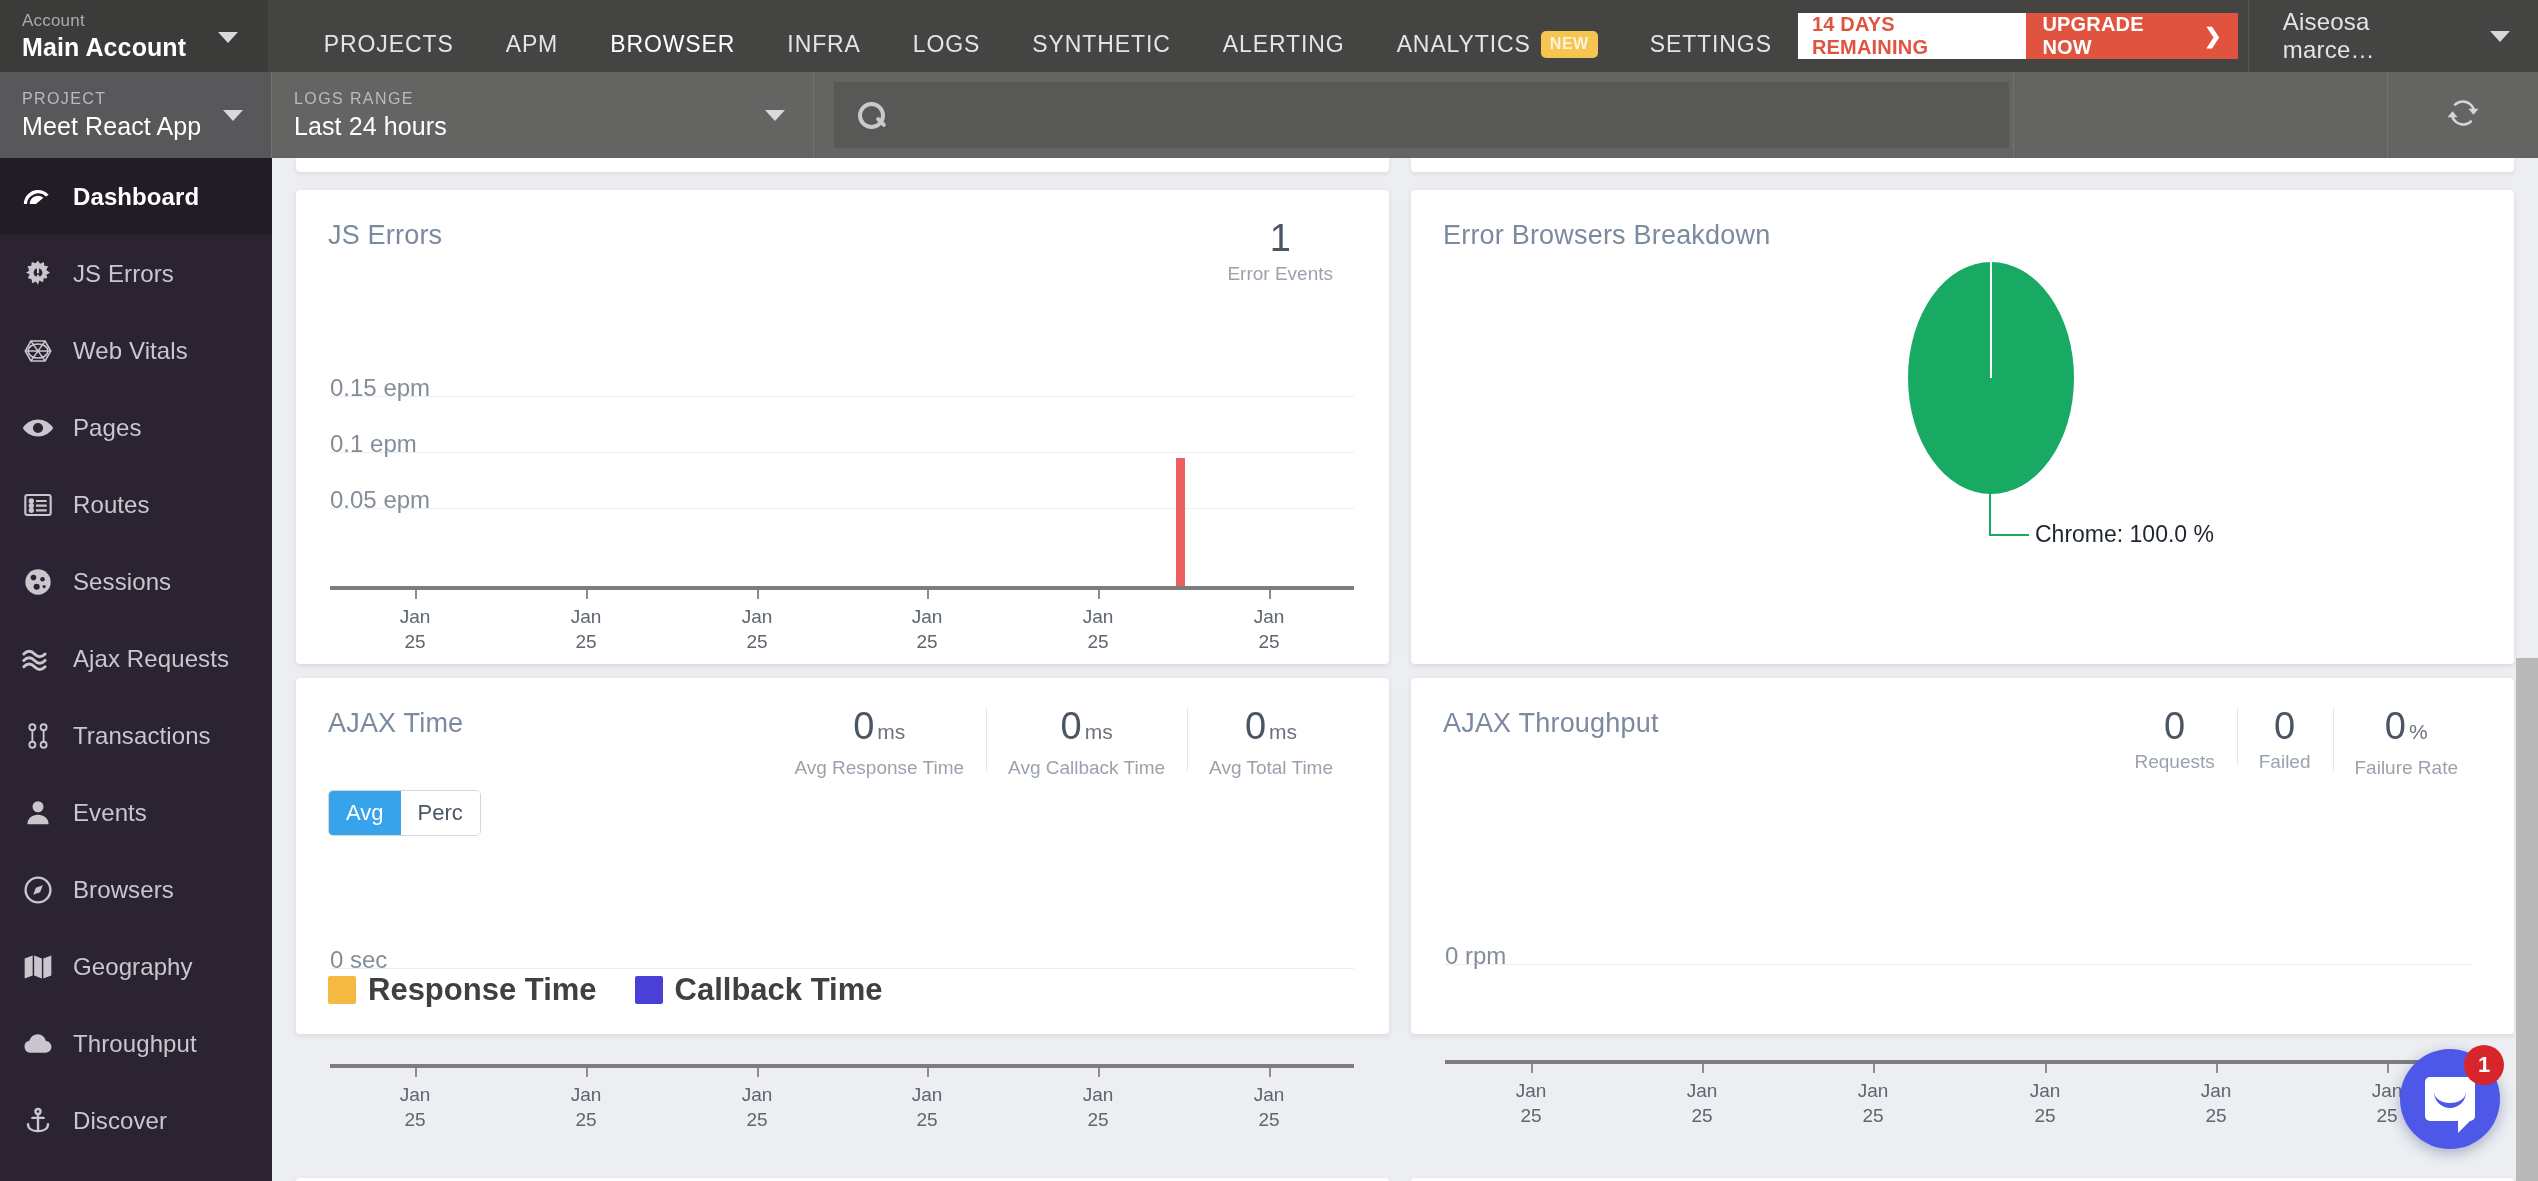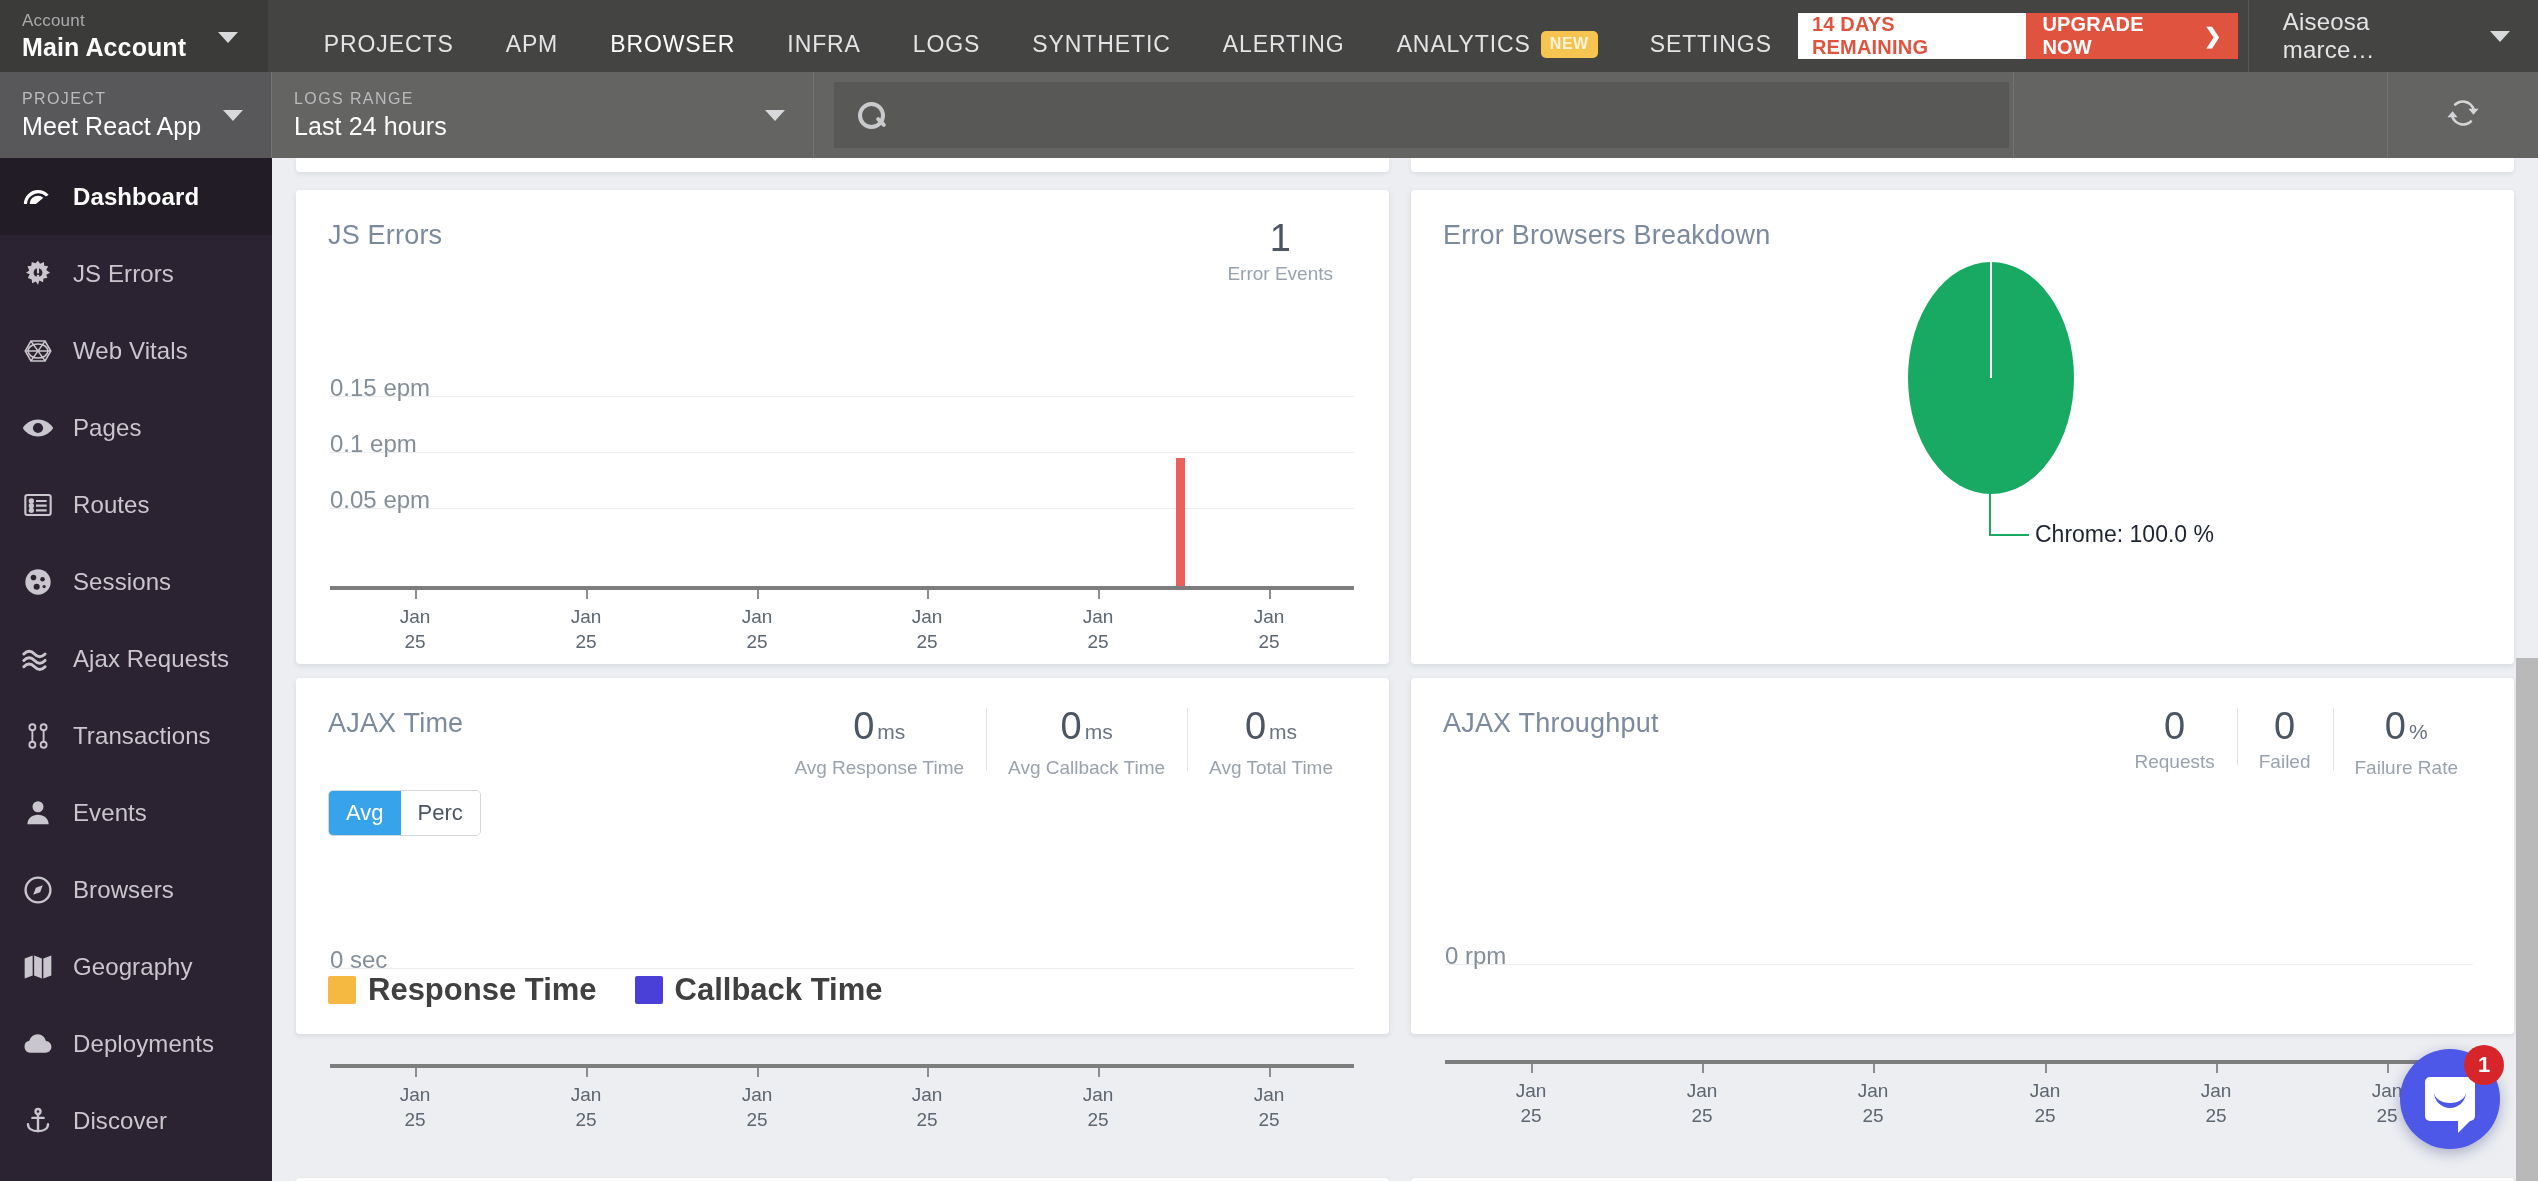--- a/index.html
+++ b/index.html
@@ -416,21 +416,21 @@
           </svg>
         </span>
         <span class="side-label">Geography</span>
       </div>
       <div class="side-item">
         <span class="side-ic">
           <svg width="34" height="32" viewBox="0 0 24 24" fill="#c9c6cd">
             <path d="M6 18.5A4.5 4.5 0 0 1 5.5 9.6 6.4 6.4 0 0 1 18 9.8a3.9 3.9 0 0 1-.5 8.7z"></path>
           </svg>
         </span>
-        <span class="side-label">Deployments</span>
+        <span class="side-label">Throughput</span>
       </div>
       <div class="side-item">
         <span class="side-ic">
           <svg width="30" height="32" viewBox="0 0 24 24" fill="none" stroke="#c9c6cd" stroke-width="1.9" stroke-linecap="round">
             <circle cx="12" cy="4.4" r="2"></circle>
             <path d="M12 6.5V20"></path>
             <path d="M7.5 9.5h9"></path>
             <path d="M4 14.5c0 3.6 3.6 5.6 8 5.6s8-2 8-5.6"></path>
           </svg>
         </span>

